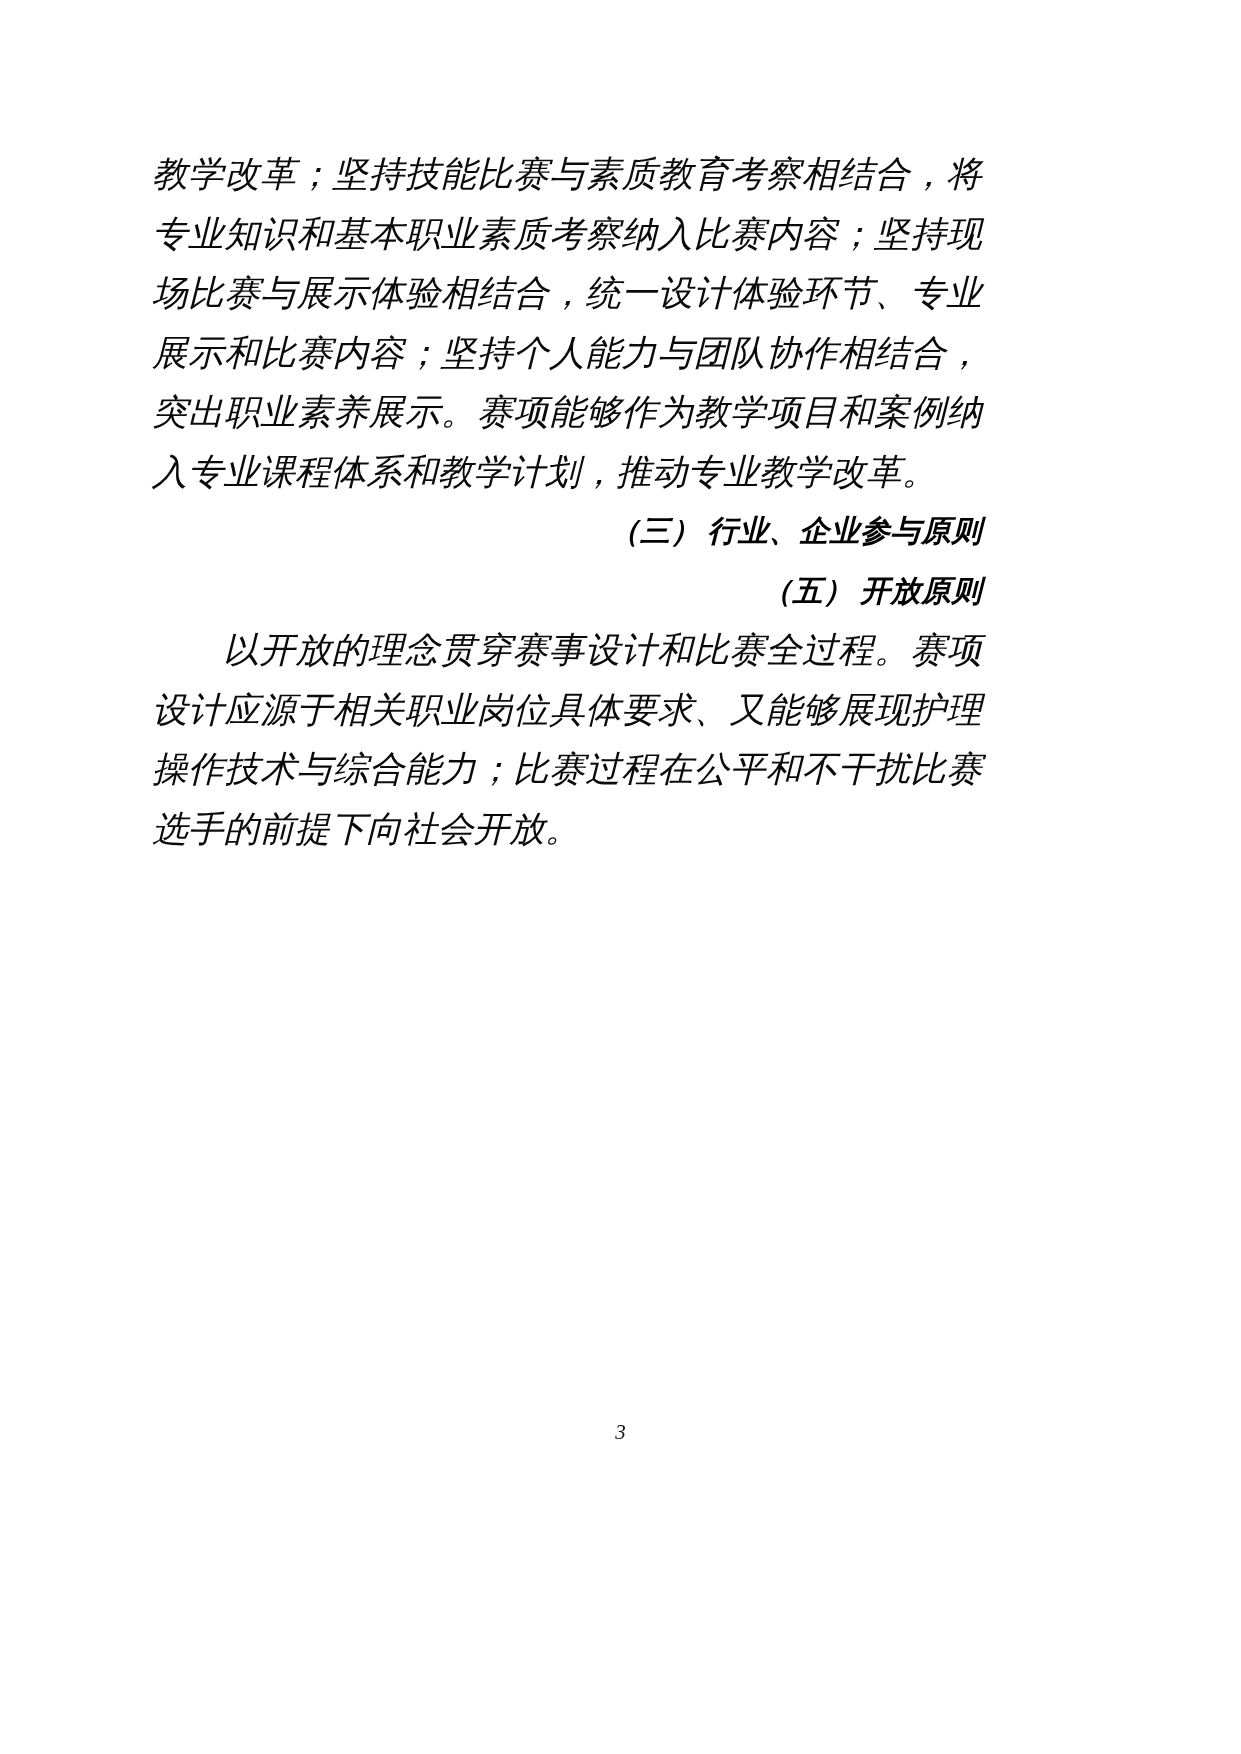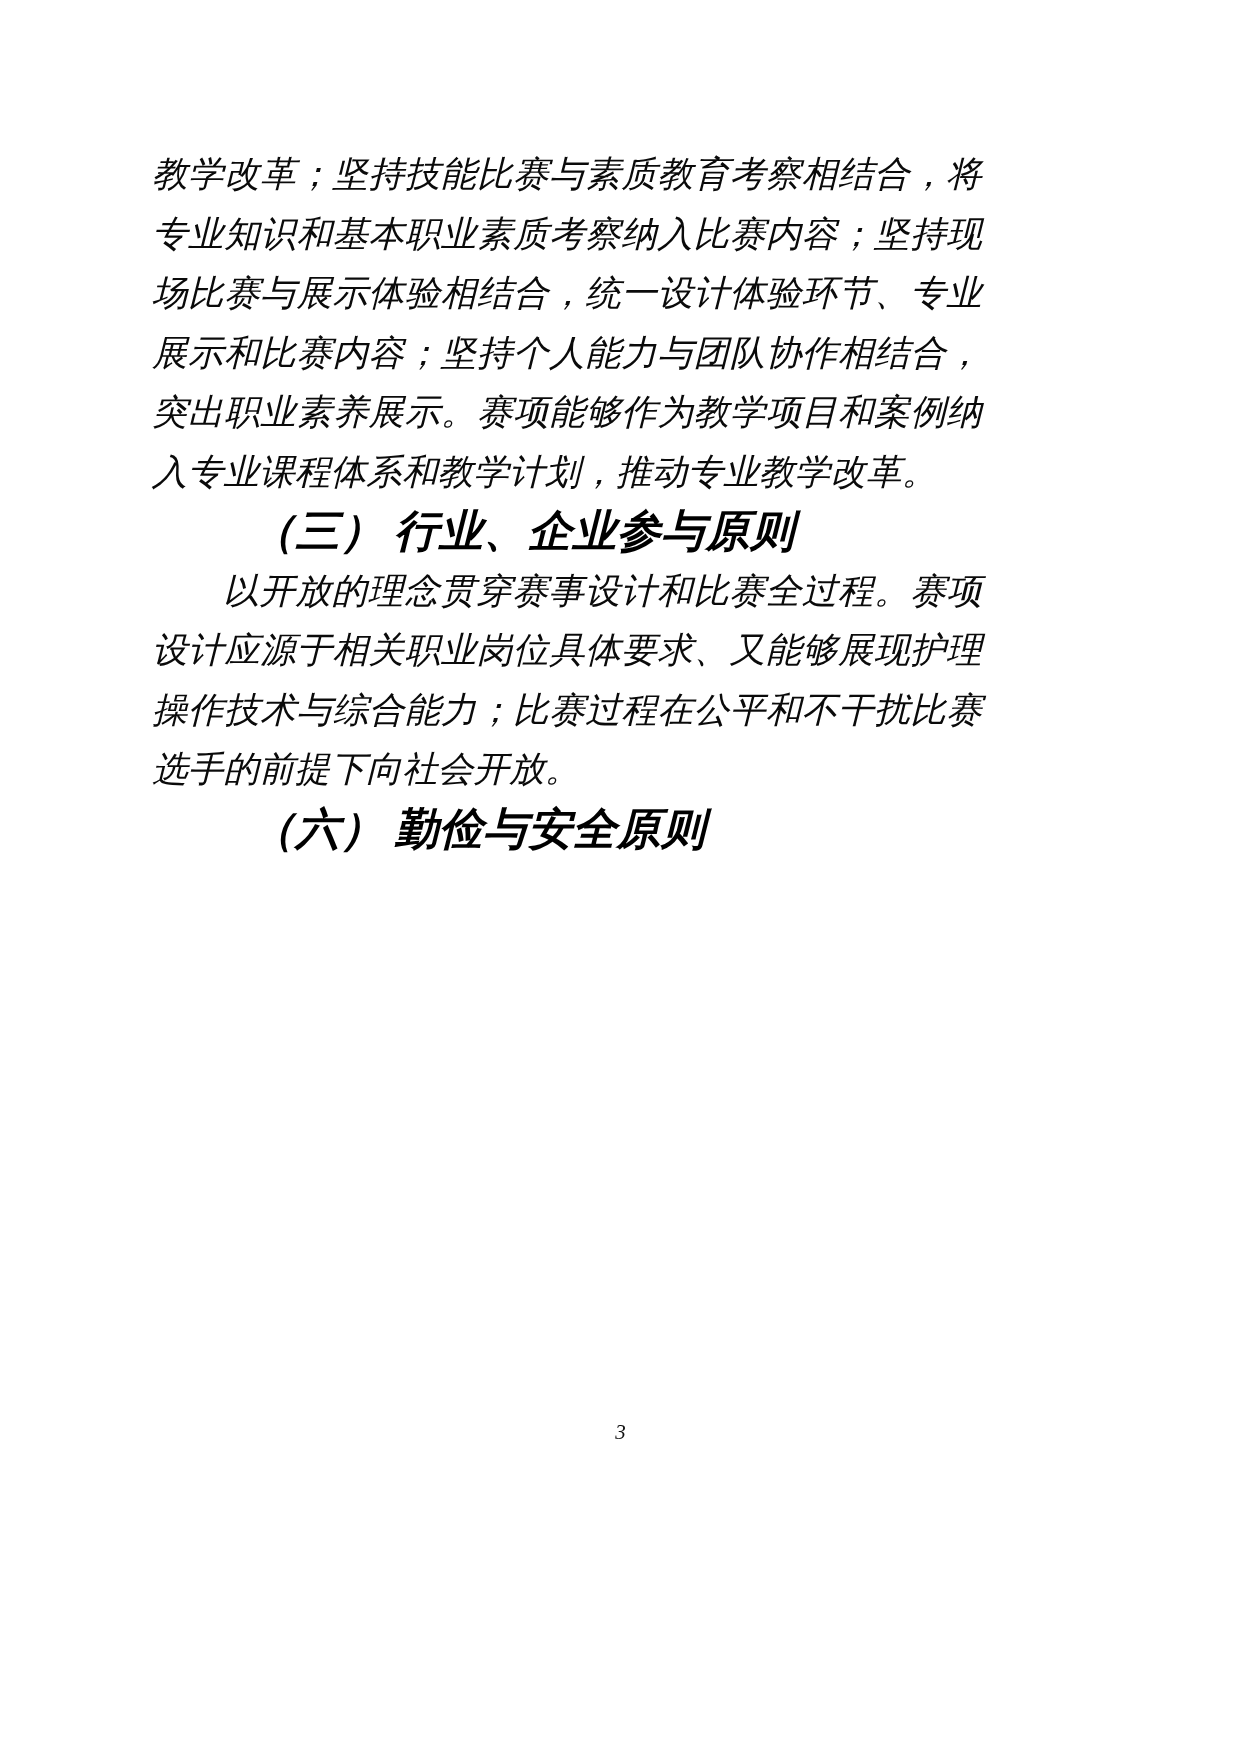--- a/index.html
+++ b/index.html
@@ -35,27 +35,28 @@
     text-align: justify;
     text-justify: inter-ideograph;
     letter-spacing: 0.2px;
     margin: 0;
     font-weight: 400;
   }
   .para.indent {
     text-indent: 2em;
   }
   .heading {
-    font-size: 44px;
+    font-size: 30px;
     line-height: 59.5px;
     color: #000000;
     font-weight: 700;
     margin: 0;
     padding-left: 2.25em;
     letter-spacing: 0.5px;
+    text-align: right;
   }
   .heading .num {
     margin-right: 0.22em;
   }
   .page-number {
     position: absolute;
     left: 0;
     right: 0;
     top: 1404px;
     text-align: center;
@@ -64,17 +65,17 @@
     font-family: "Liberation Serif", "DejaVu Serif", serif;
   }
 </style>
 </head>
 <body>
 
 <div class="page">
   <div class="content" id="content">
       <p class="para">教学改革；坚持技能比赛与素质教育考察相结合，将专业知识和基本职业素质考察纳入比赛内容；坚持现场比赛与展示体验相结合，统一设计体验环节、专业展示和比赛内容；坚持个人能力与团队协作相结合，突出职业素养展示。赛项能够作为教学项目和案例纳入专业课程体系和教学计划，推动专业教学改革。</p>
       <div class="heading"><span class="num">（三）</span><span>行业、企业参与原则</span></div>
+      <div class="heading"><span class="num">（五）</span><span>开放原则</span></div>
       <p class="para indent">以开放的理念贯穿赛事设计和比赛全过程。赛项设计应源于相关职业岗位具体要求、又能够展现护理操作技术与综合能力；比赛过程在公平和不干扰比赛选手的前提下向社会开放。</p>
-      <div class="heading"><span class="num">（六）</span><span>勤俭与安全原则</span></div>
     </div>
   <div class="page-number">3</div>
 </div>
 
 </body></html>

